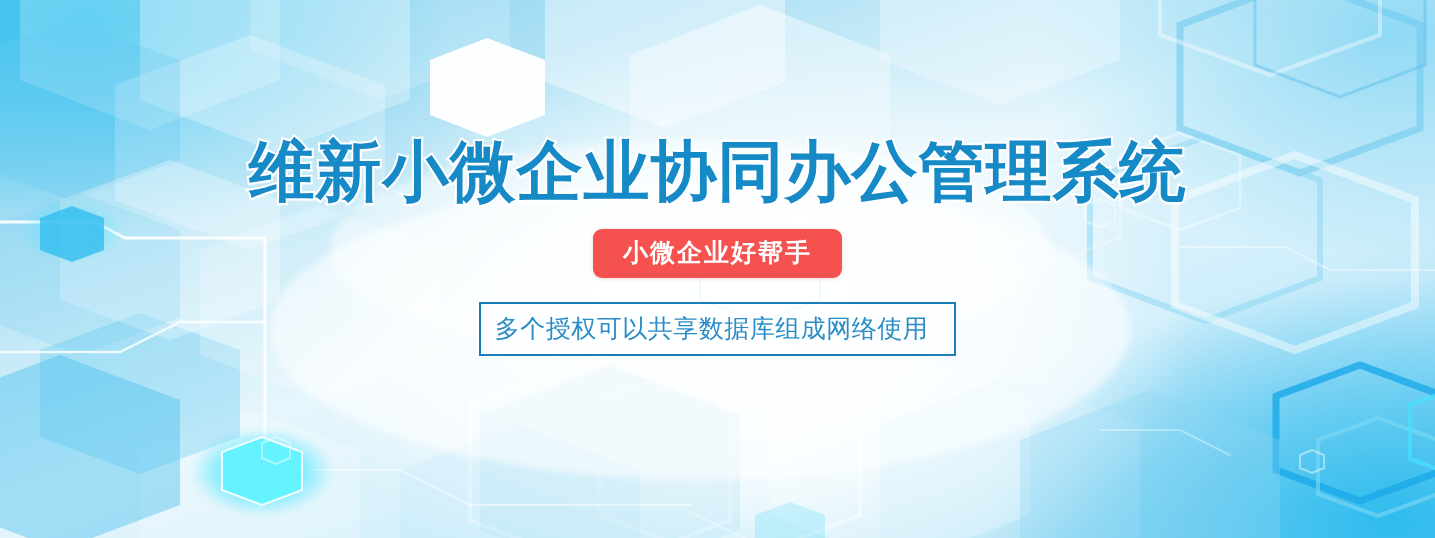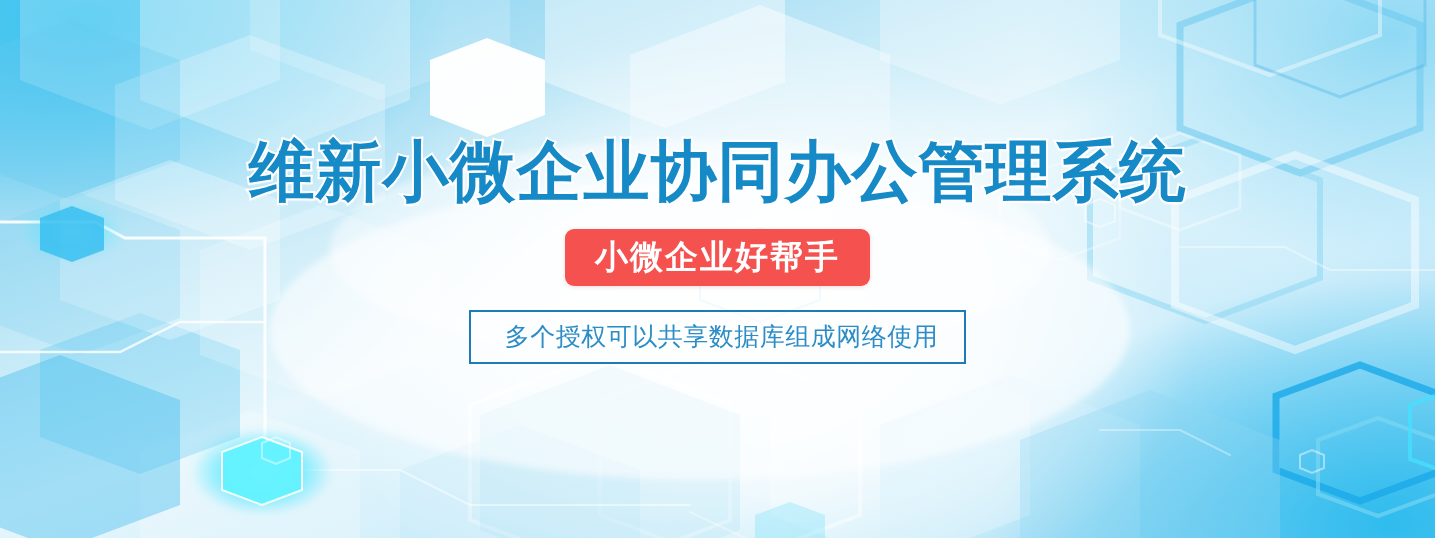--- a/index.html
+++ b/index.html
@@ -37,34 +37,34 @@
     color:#1689c7;
     -webkit-text-stroke:4px #ffffff;
     paint-order:stroke fill;
     text-shadow:0 2px 3px rgba(255,255,255,0.85);
     white-space:nowrap;
   }
   .badge {
     margin-top:24px;
     background:#f4514f;
     color:#ffffff;
-    font-size:33px;
+    font-size:25px;
     font-weight:bold;
     letter-spacing:2px;
     border-radius:9px;
     padding:11px 30px 13px 30px;
     line-height:1;
     white-space:nowrap;
     box-shadow:0 1px 4px rgba(190,60,60,0.18);
   }
   .infobox {
     margin-top:24px;
     border:2px solid #1c7cb6;
     background:rgba(255,255,255,0.30);
-    padding:9px 26px 11px 34px;
+    padding:9px 26px 11px 14px;
     text-align:left;
   }
   .infobox .line {
     font-size:25px;
     line-height:30px;
     color:#2b8cc6;
     letter-spacing:0.5px;
     white-space:nowrap;
   }
 </style>

